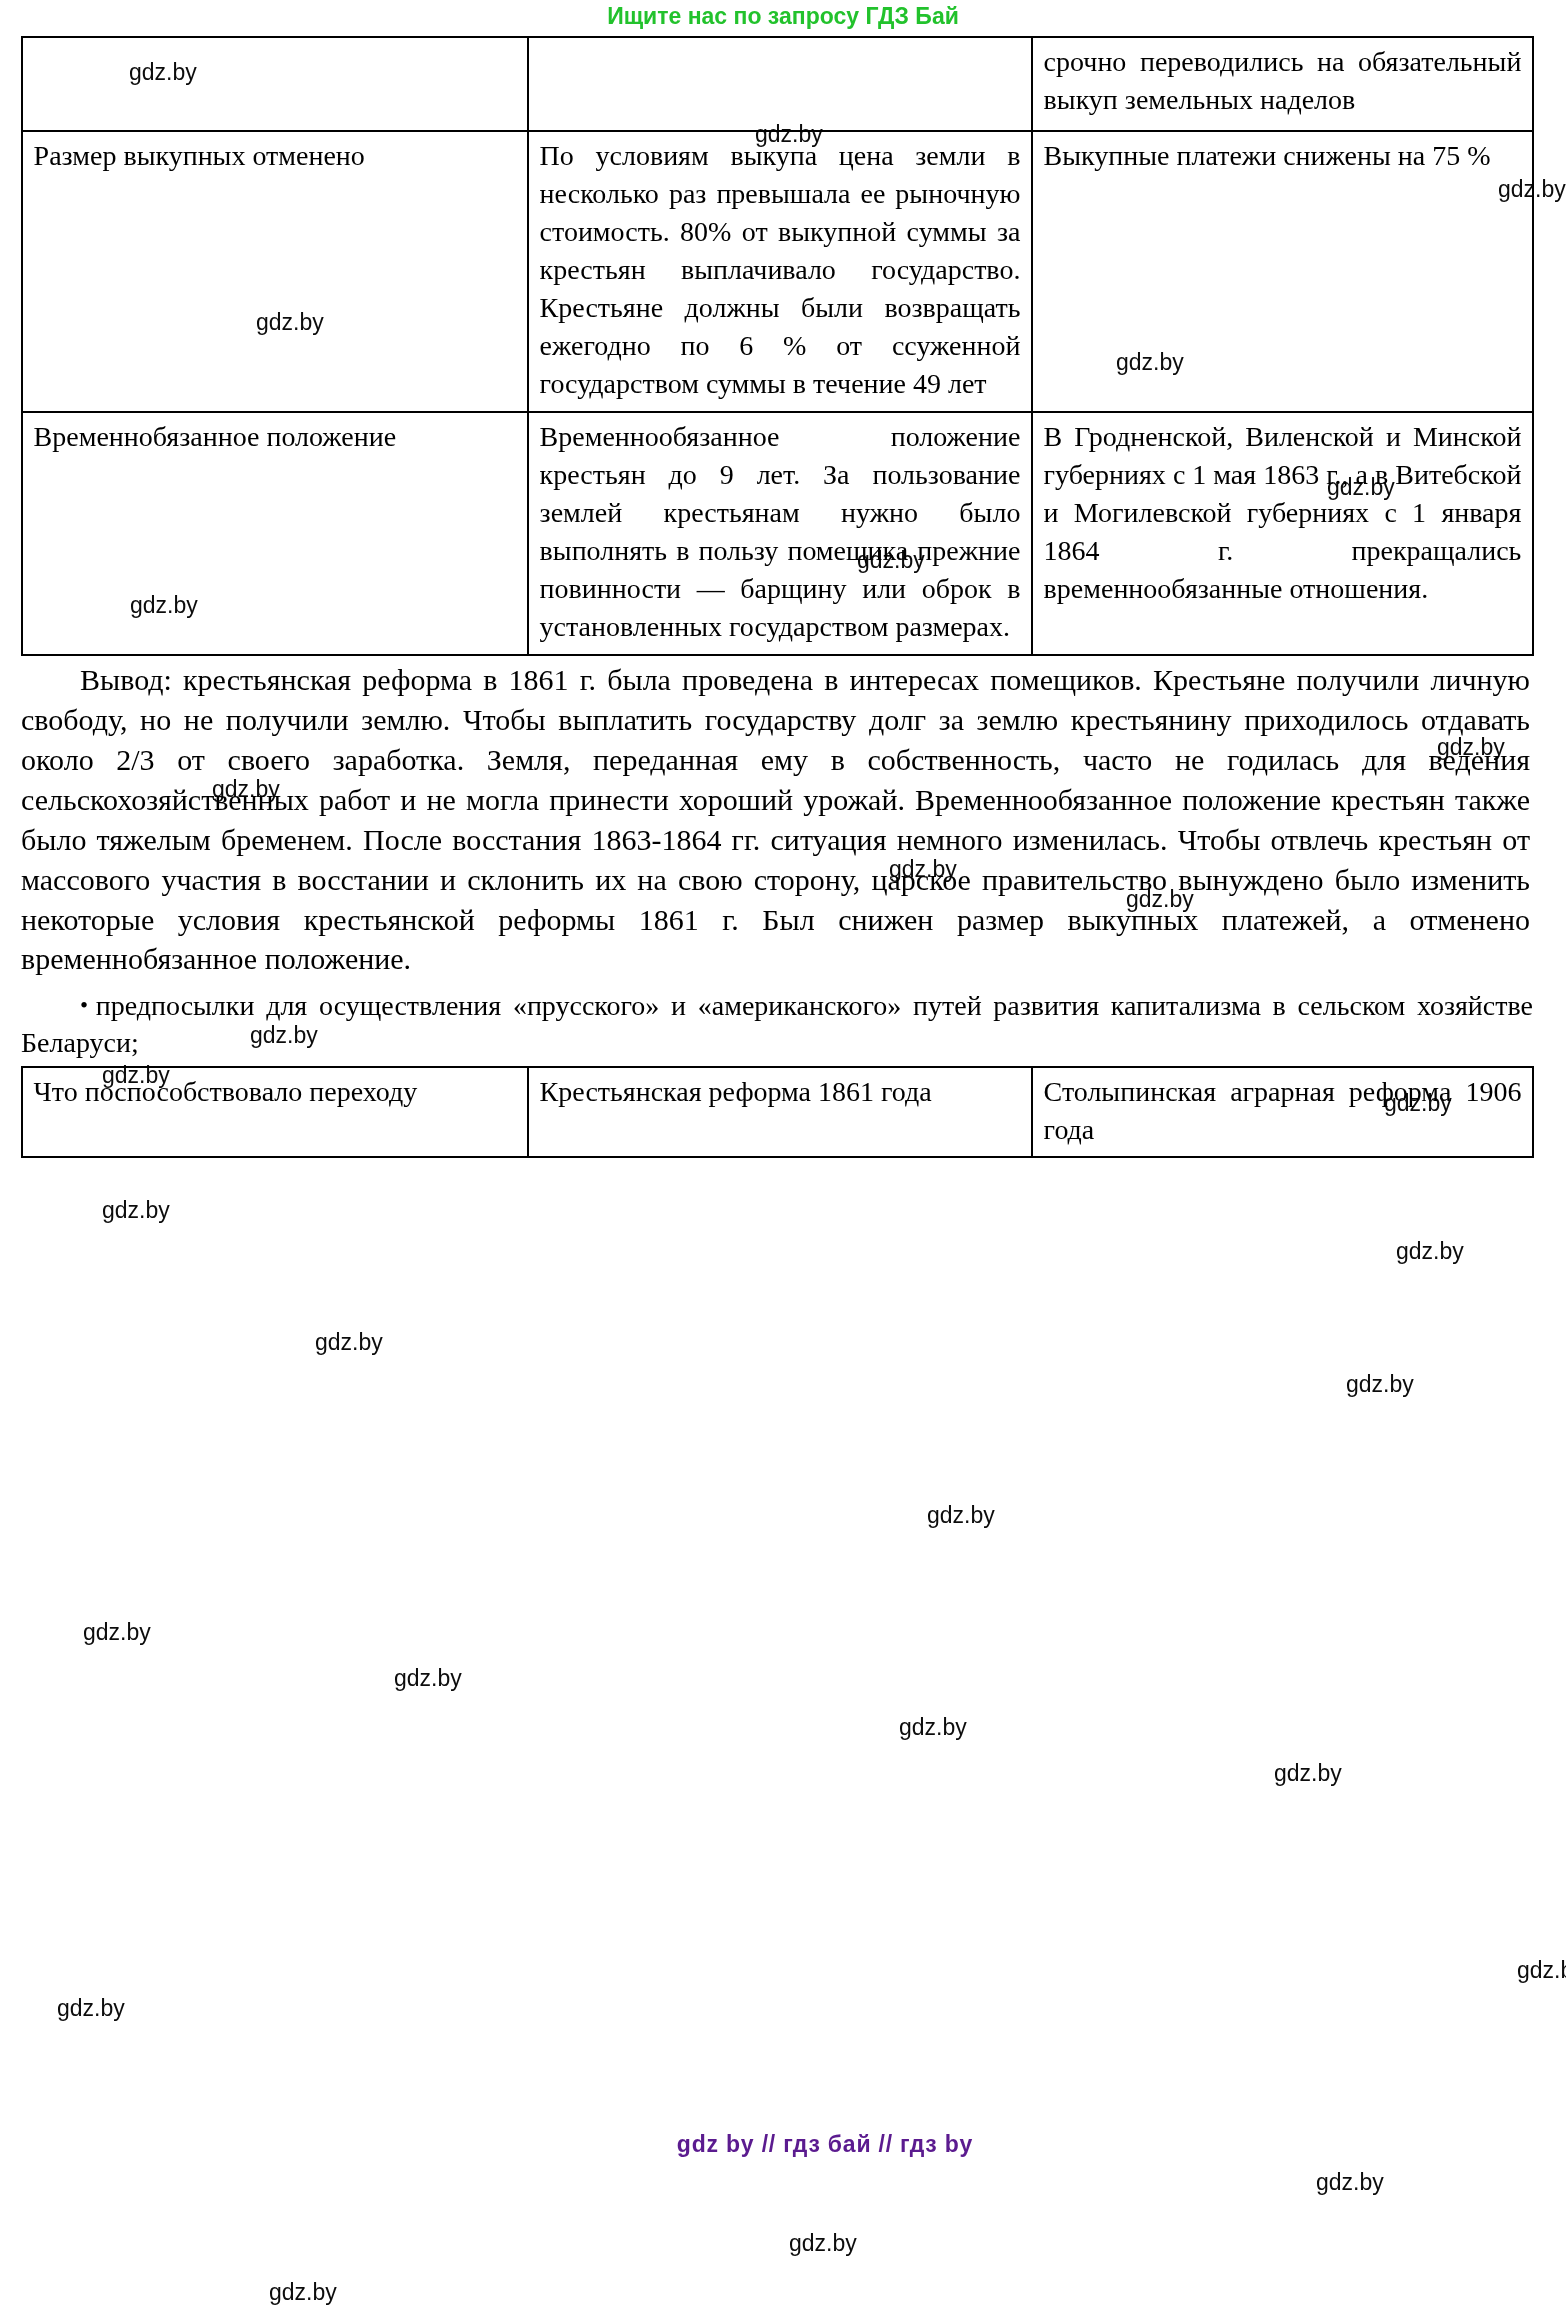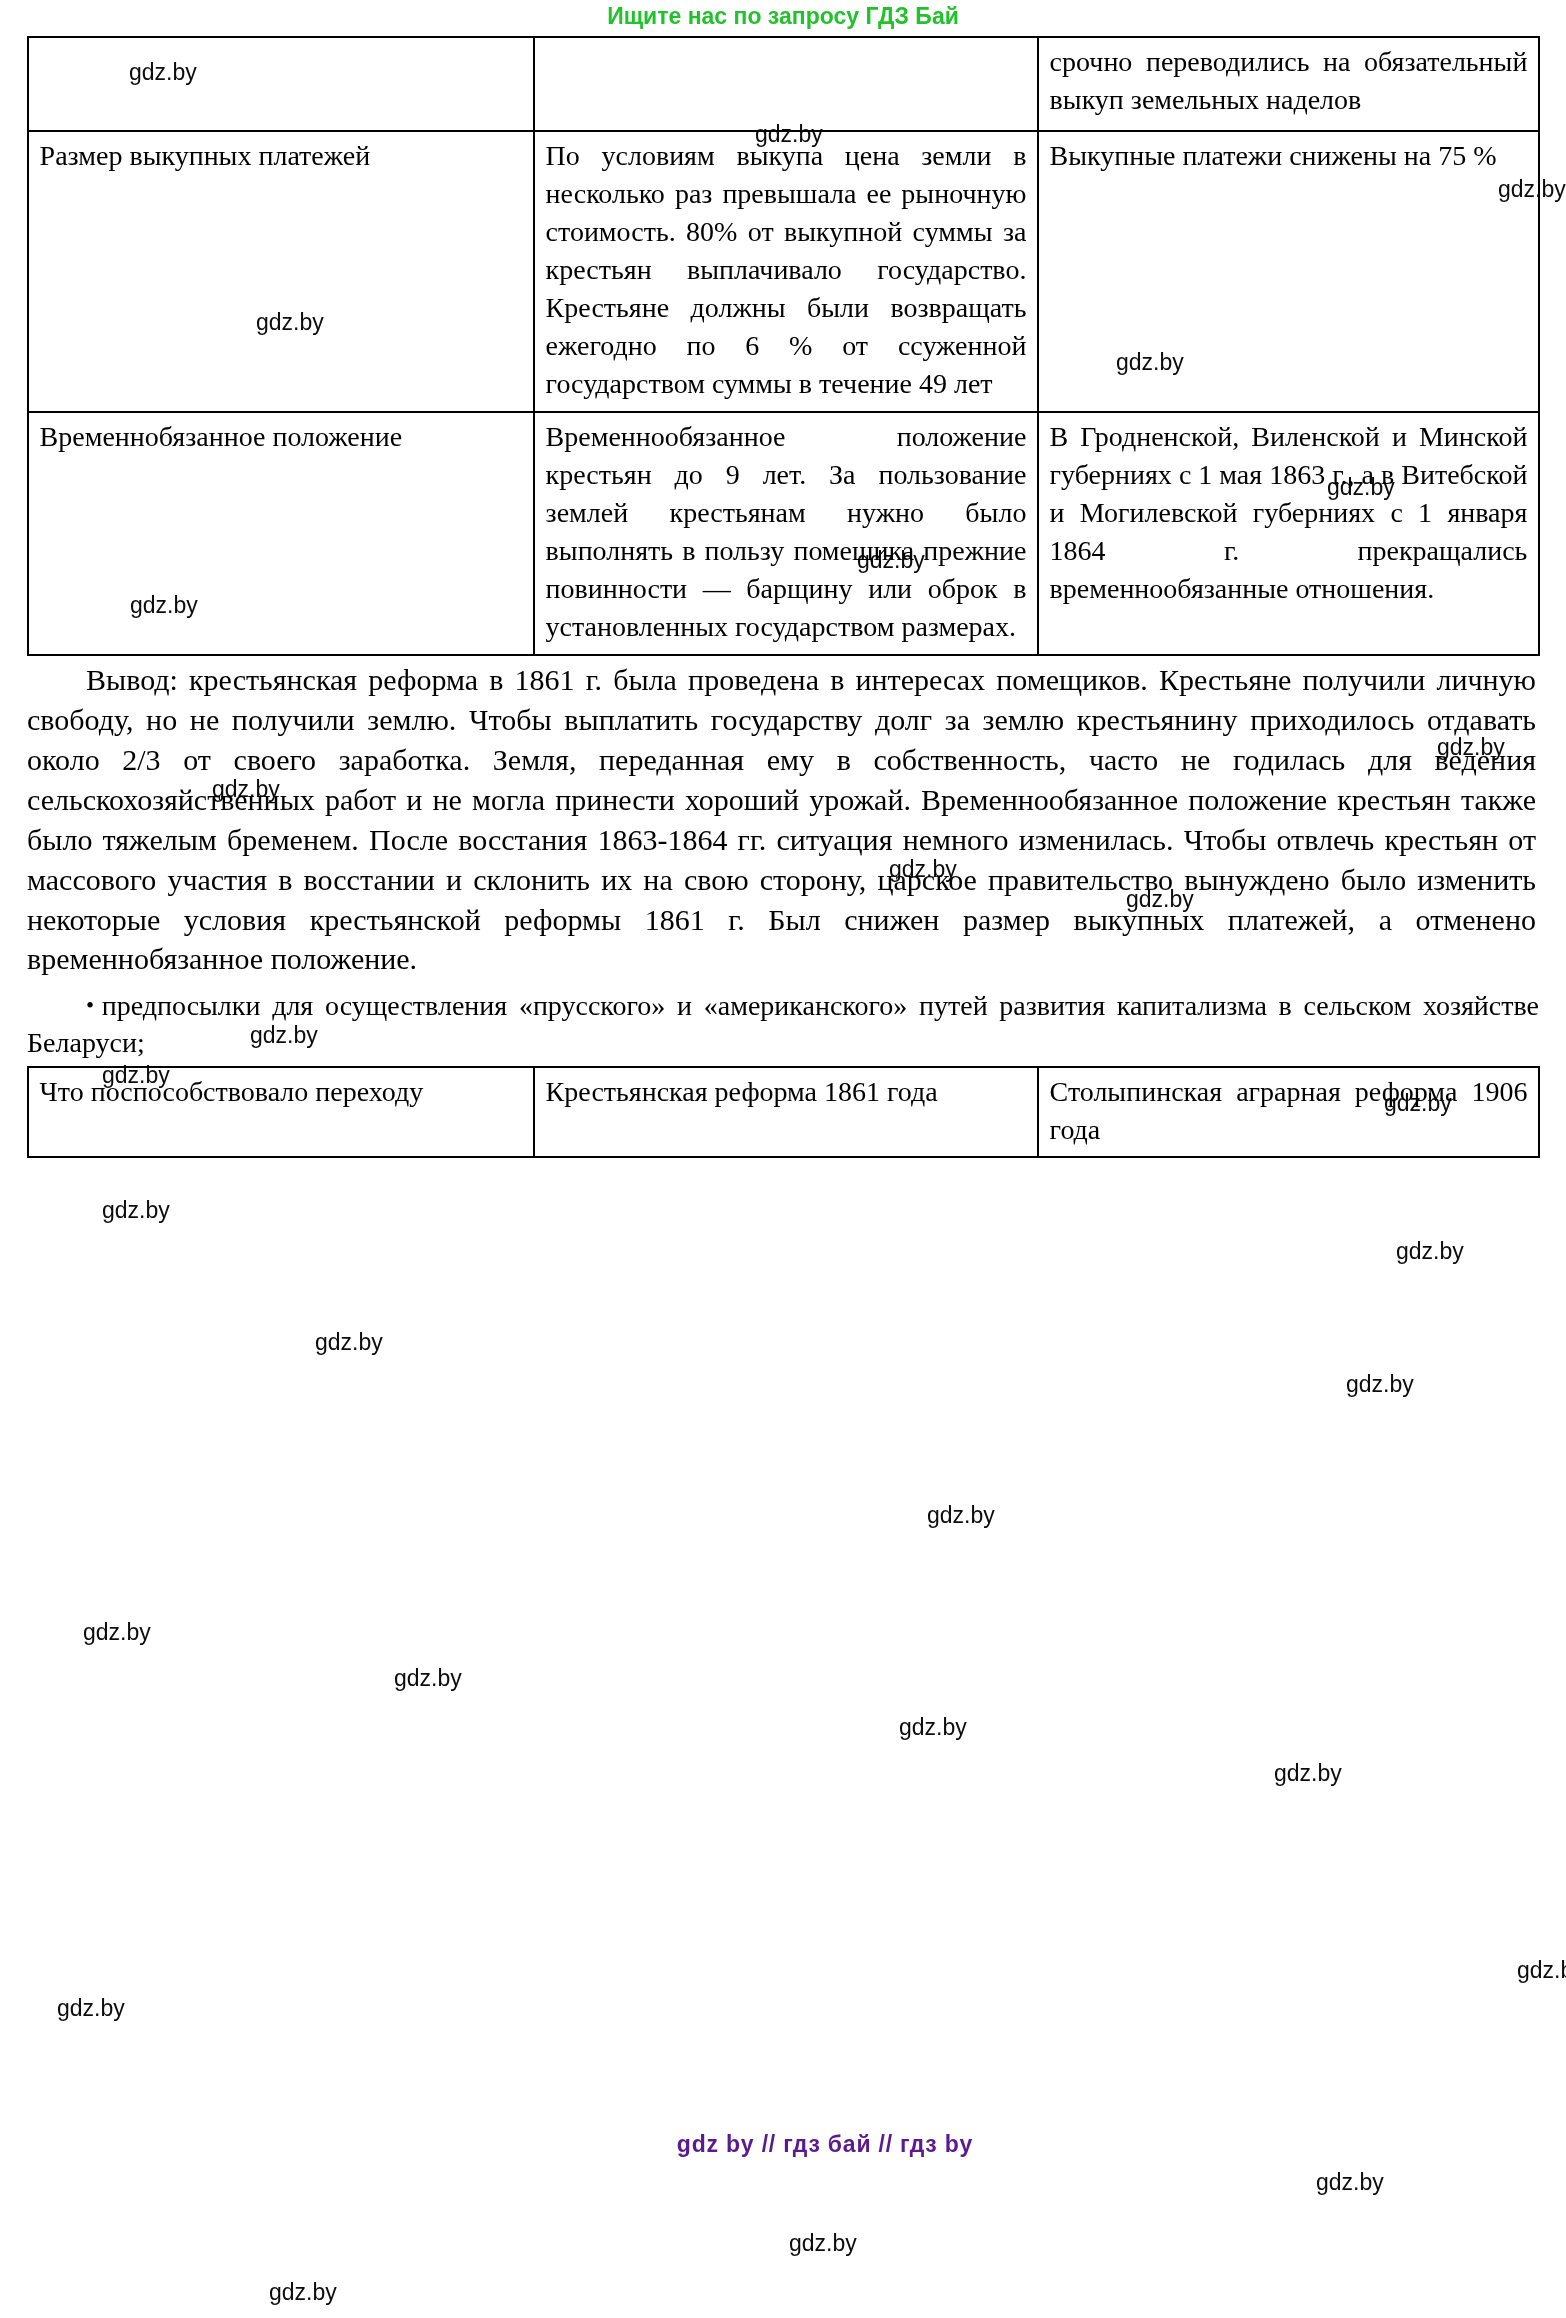--- a/index.html
+++ b/index.html
@@ -49,21 +49,21 @@
     font-size: 23px;
     color: #5b1b8f;
     letter-spacing: 0.8px;
     margin-left: 42px;
   }
 
   
   .content {
     position: absolute;
     top: 36px;
-    left: 27px;
+    left: 21px;
     width: 1512px;
     font-family: Liberation Serif, serif;
   }
 
   table.doc-table {
     border-collapse: collapse;
     width: 1512px;
     table-layout: fixed;
   }
   table.doc-table td {
@@ -155,21 +155,21 @@
           </td>
           <td>
             <span class="cell-text"></span>
           </td>
           <td class="justify-full">
             <span class="cell-text">срочно переводились на обязательный выкуп земельных наделов</span>
           </td>
         </tr>
         <tr>
           <td>
-            <span class="cell-text">Размер выкупных платежей</span>
+            <span class="cell-text">Размер выкупных отменено</span>
           </td>
           <td class="justify-full">
             <span class="cell-text">По условиям выкупа цена земли в несколько раз превышала ее рыночную стоимость. 80% от выкупной суммы за крестьян выплачивало государство. Крестьяне должны были возвращать ежегодно по 6 % от ссуженной государством суммы в течение 49 лет</span>
           </td>
           <td>
             <span class="cell-text">Выкупные платежи снижены на 75 %</span>
           </td>
         </tr>
         <tr>
           <td>

